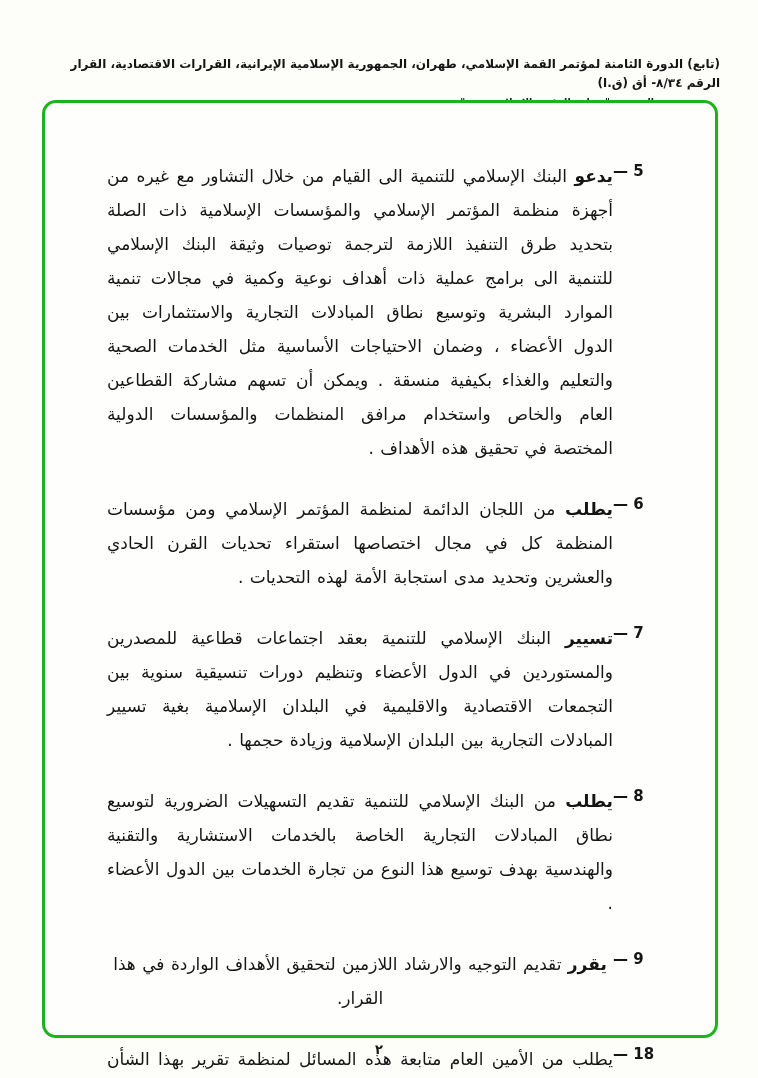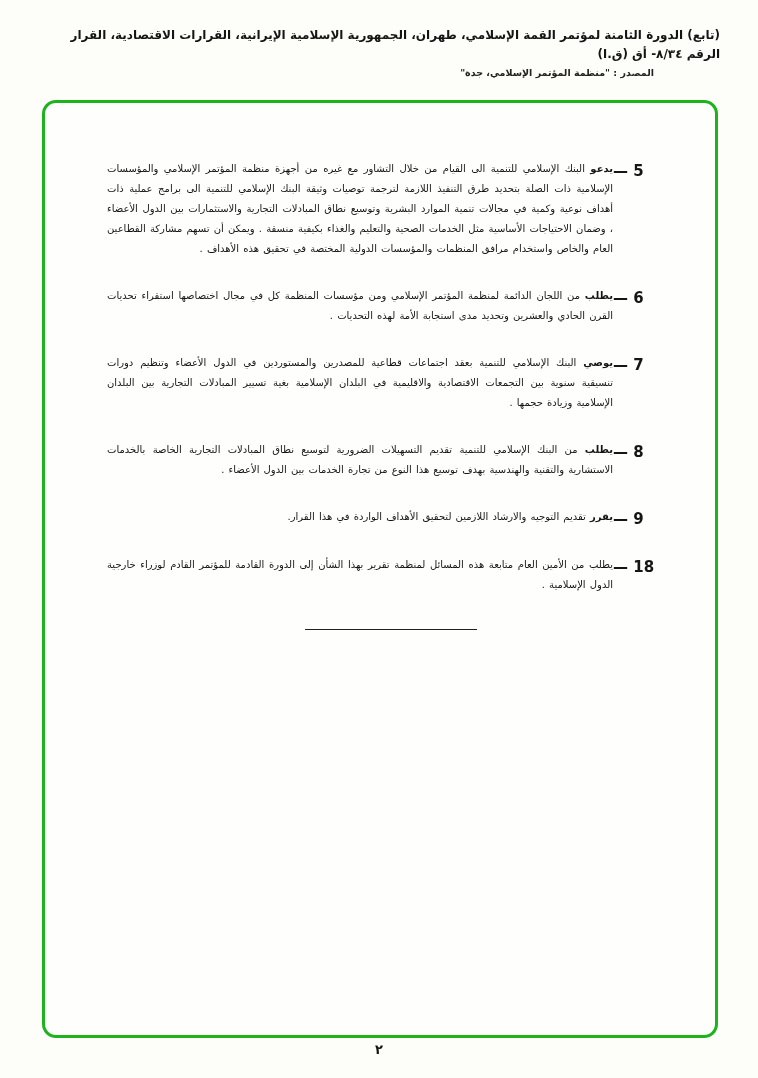--- a/index.html
+++ b/index.html
@@ -19,20 +19,21 @@
     position: absolute;
     top: 26px; right: 38px; left: 38px;
     direction: rtl;
     text-align: right;
   }
   .doc-header .line1 {
     font-weight: bold;
     font-size: 12px;
     line-height: 1.6;
     letter-spacing: 0;
+    margin-top: 29px;
   }
   .doc-header .line2 {
     font-weight: bold;
     font-size: 9.5px;
     margin-top: 3px;
     padding-right: 66px;
     color: #222;
   }
   .frame {
     position: absolute;
@@ -59,27 +60,27 @@
     unicode-bidi: isolate;
     text-align: left;
     font-weight: bold;
     font-size: 15px;
     padding-top: 3px;
     white-space: nowrap;
   }
   .ptext {
     flex: 1 1 auto;
     text-align: justify;
-    font-size: 10px;
+    font-size: 17px;
     line-height: 2.0;
     word-spacing: 1px;
   }
   .lead { font-weight: bold; }
   .lead.regular { font-weight: normal; }
-  .para.short .ptext { text-align: right; }
+  .para.short .ptext { text-align: center; }
   .separator {
     width: 172px;
     height: 0;
     border-top: 1.5px solid #222;
     margin: 34px auto 0 auto;
     transform: translateX(8px);
   }
   .page-number {
     position: absolute;
     left: 0; right: 0;
@@ -114,21 +115,21 @@
         <div class="marker">— 6</div>
         <div class="ptext">
           <span class="lead">يطلب</span>
           <span>من اللجان الدائمة لمنظمة المؤتمر الإسلامي ومن مؤسسات المنظمة كل في مجال اختصاصها استقراء تحديات القرن الحادي والعشرين وتحديد مدى استجابة الأمة لهذه التحديات .</span>
         </div>
       </div>
 
       <div class="para">
         <div class="marker">— 7</div>
         <div class="ptext">
-          <span class="lead">يوصي</span>
+          <span class="lead">تسيير</span>
           <span>البنك الإسلامي للتنمية بعقد اجتماعات قطاعية للمصدرين والمستوردين في الدول الأعضاء وتنظيم دورات تنسيقية سنوية بين التجمعات الاقتصادية والاقليمية في البلدان الإسلامية بغية تسيير المبادلات التجارية بين البلدان الإسلامية وزيادة حجمها .</span>
         </div>
       </div>
 
       <div class="para">
         <div class="marker">— 8</div>
         <div class="ptext">
           <span class="lead">يطلب</span>
           <span>من البنك الإسلامي للتنمية تقديم التسهيلات الضرورية لتوسيع نطاق المبادلات التجارية الخاصة بالخدمات الاستشارية والتقنية والهندسية بهدف توسيع هذا النوع من تجارة الخدمات بين الدول الأعضاء .</span>
         </div>

